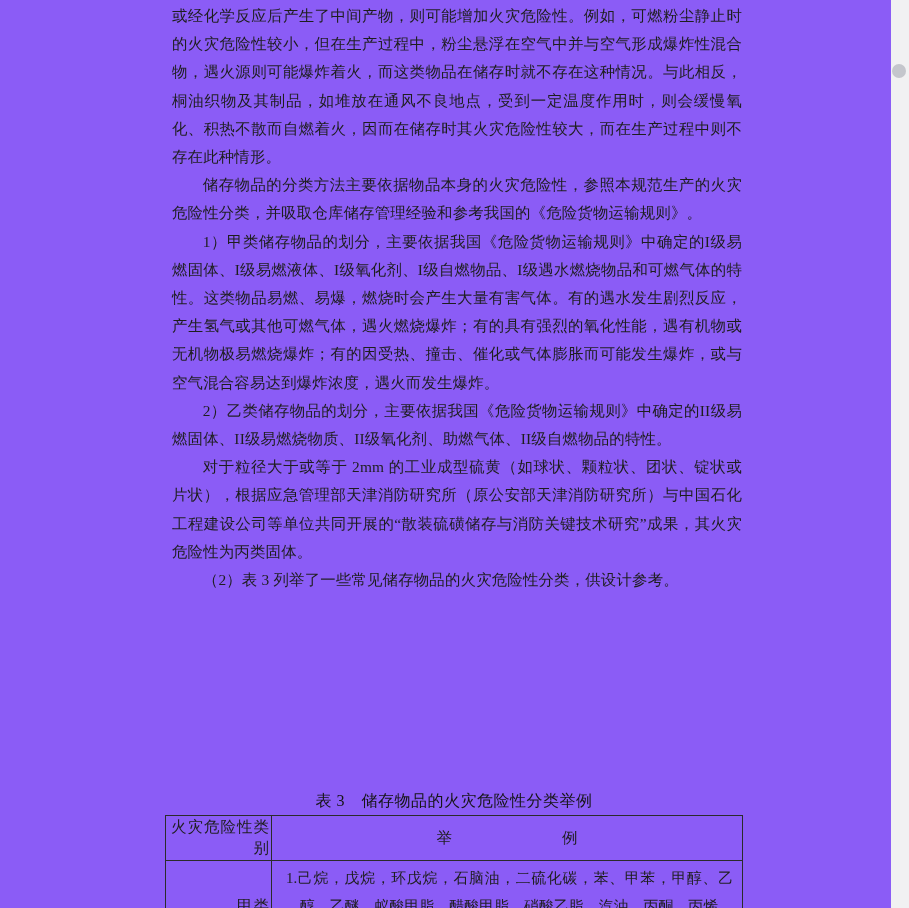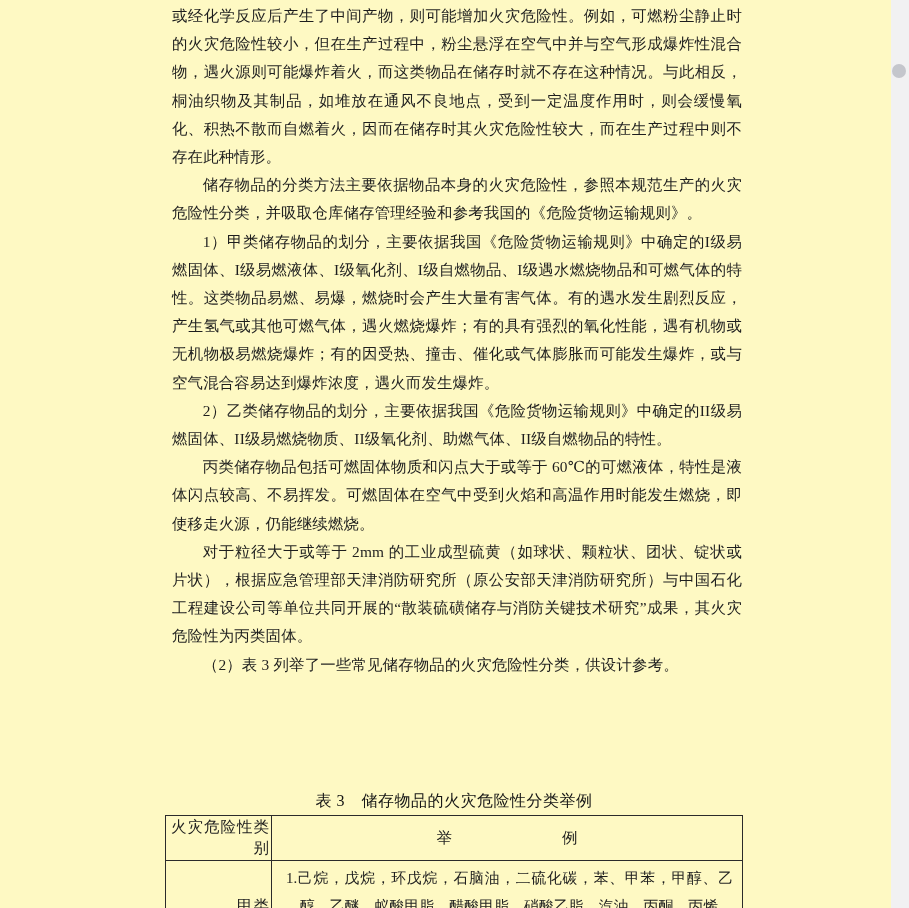--- a/index.html
+++ b/index.html
@@ -2,21 +2,21 @@
 <html><head>
 <meta charset="utf-8">
 <style>
   html,body{margin:0;padding:0;}
   body{
     width:909px;height:908px;overflow:hidden;
     background:#ffffff;
     font-family:"Liberation Serif","DejaVu Serif",serif;
   }
   .page{
-    position:relative;width:909px;height:908px;background:#fef9c3;color:#1c1c1c;
+    position:relative;width:909px;height:908px;background:#8b5cf6;color:#1c1c1c;
   }
   .content{
     position:absolute;left:172px;top:2px;width:570px;
   }
   .content p{
     margin:0;padding:0;
     font-size:15.4px;line-height:28.2px;
     text-align:justify;text-justify:inter-ideograph;
     letter-spacing:0.2px;
     color:#1e1e1e;
@@ -64,21 +64,20 @@
 </head>
 <body>
 
 <div class="page">
 
   <div class="content">
     <p>或经化学反应后产生了中间产物，则可能增加火灾危险性。例如，可燃粉尘静止时的火灾危险性较小，但在生产过程中，粉尘悬浮在空气中并与空气形成爆炸性混合物，遇火源则可能爆炸着火，而这类物品在储存时就不存在这种情况。与此相反，桐油织物及其制品，如堆放在通风不良地点，受到一定温度作用时，则会缓慢氧化、积热不散而自燃着火，因而在储存时其火灾危险性较大，而在生产过程中则不存在此种情形。</p>
     <p class="ind">储存物品的分类方法主要依据物品本身的火灾危险性，参照本规范生产的火灾危险性分类，并吸取仓库储存管理经验和参考我国的《危险货物运输规则》。</p>
     <p class="ind">1）甲类储存物品的划分，主要依据我国《危险货物运输规则》中确定的I级易燃固体、I级易燃液体、I级氧化剂、I级自燃物品、I级遇水燃烧物品和可燃气体的特性。这类物品易燃、易爆，燃烧时会产生大量有害气体。有的遇水发生剧烈反应，产生氢气或其他可燃气体，遇火燃烧爆炸；有的具有强烈的氧化性能，遇有机物或无机物极易燃烧爆炸；有的因受热、撞击、催化或气体膨胀而可能发生爆炸，或与空气混合容易达到爆炸浓度，遇火而发生爆炸。</p>
     <p class="ind">2）乙类储存物品的划分，主要依据我国《危险货物运输规则》中确定的II级易燃固体、II级易燃烧物质、II级氧化剂、助燃气体、II级自燃物品的特性。</p>
-    <p class="ind">丙类储存物品包括可燃固体物质和闪点大于或等于 60℃的可燃液体，特性是液体闪点较高、不易挥发。可燃固体在空气中受到火焰和高温作用时能发生燃烧，即使移走火源，仍能继续燃烧。</p>
     <p class="ind">对于粒径大于或等于 2mm 的工业成型硫黄（如球状、颗粒状、团状、锭状或片状），根据应急管理部天津消防研究所（原公安部天津消防研究所）与中国石化工程建设公司等单位共同开展的“散装硫磺储存与消防关键技术研究”成果，其火灾危险性为丙类固体。</p>
     <p class="ind">（2）表 3 列举了一些常见储存物品的火灾危险性分类，供设计参考。</p>
   </div>
 
   <div class="table-area">
     <div class="table-title">表 3　储存物品的火灾危险性分类举例</div>
     <table class="cls">
       <tbody>
           <tr class="hdr">
         <td class="cat">火灾危险性类别</td>

